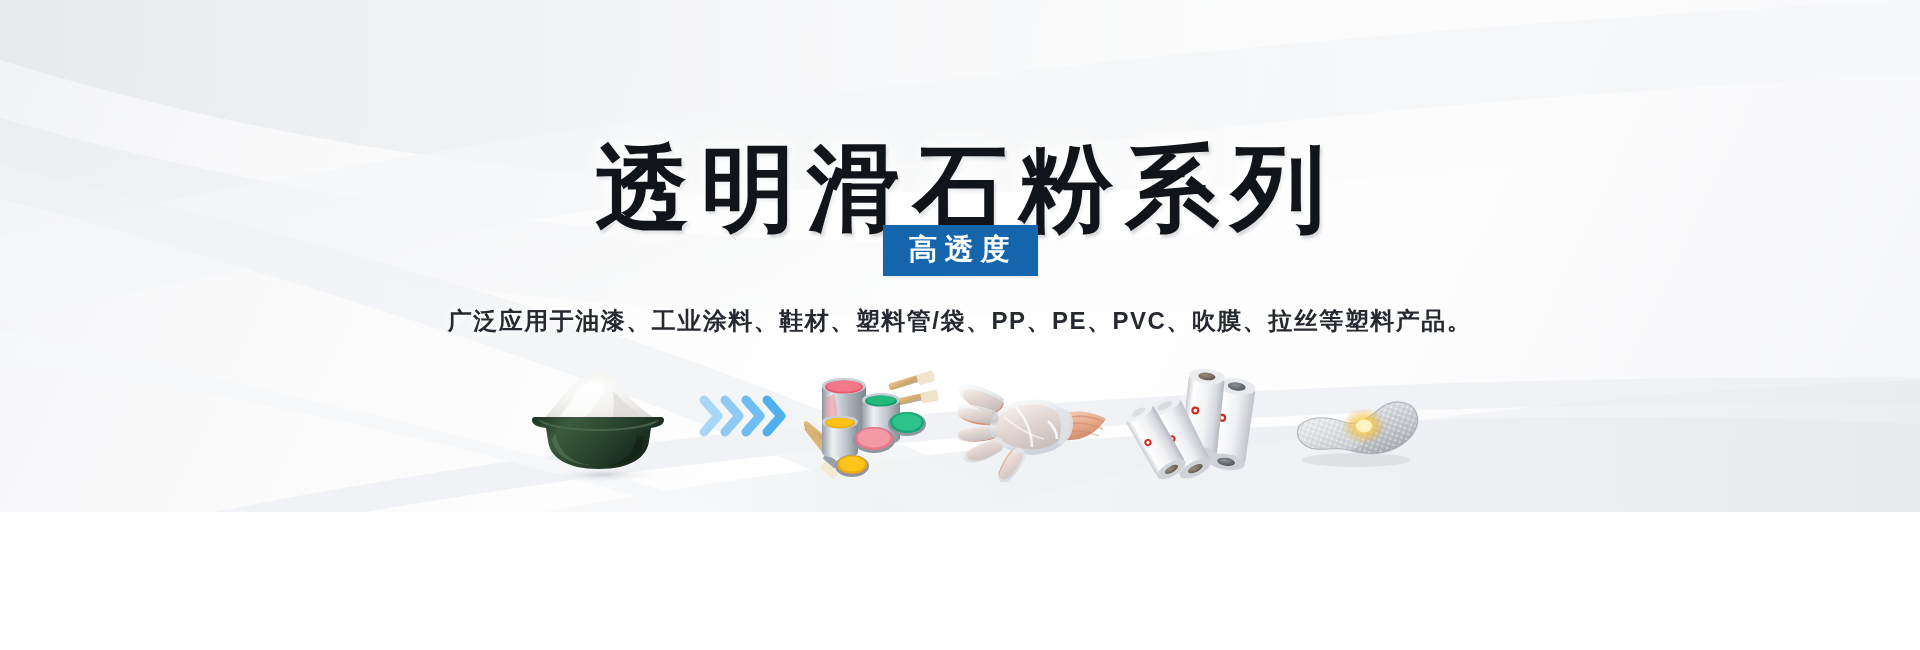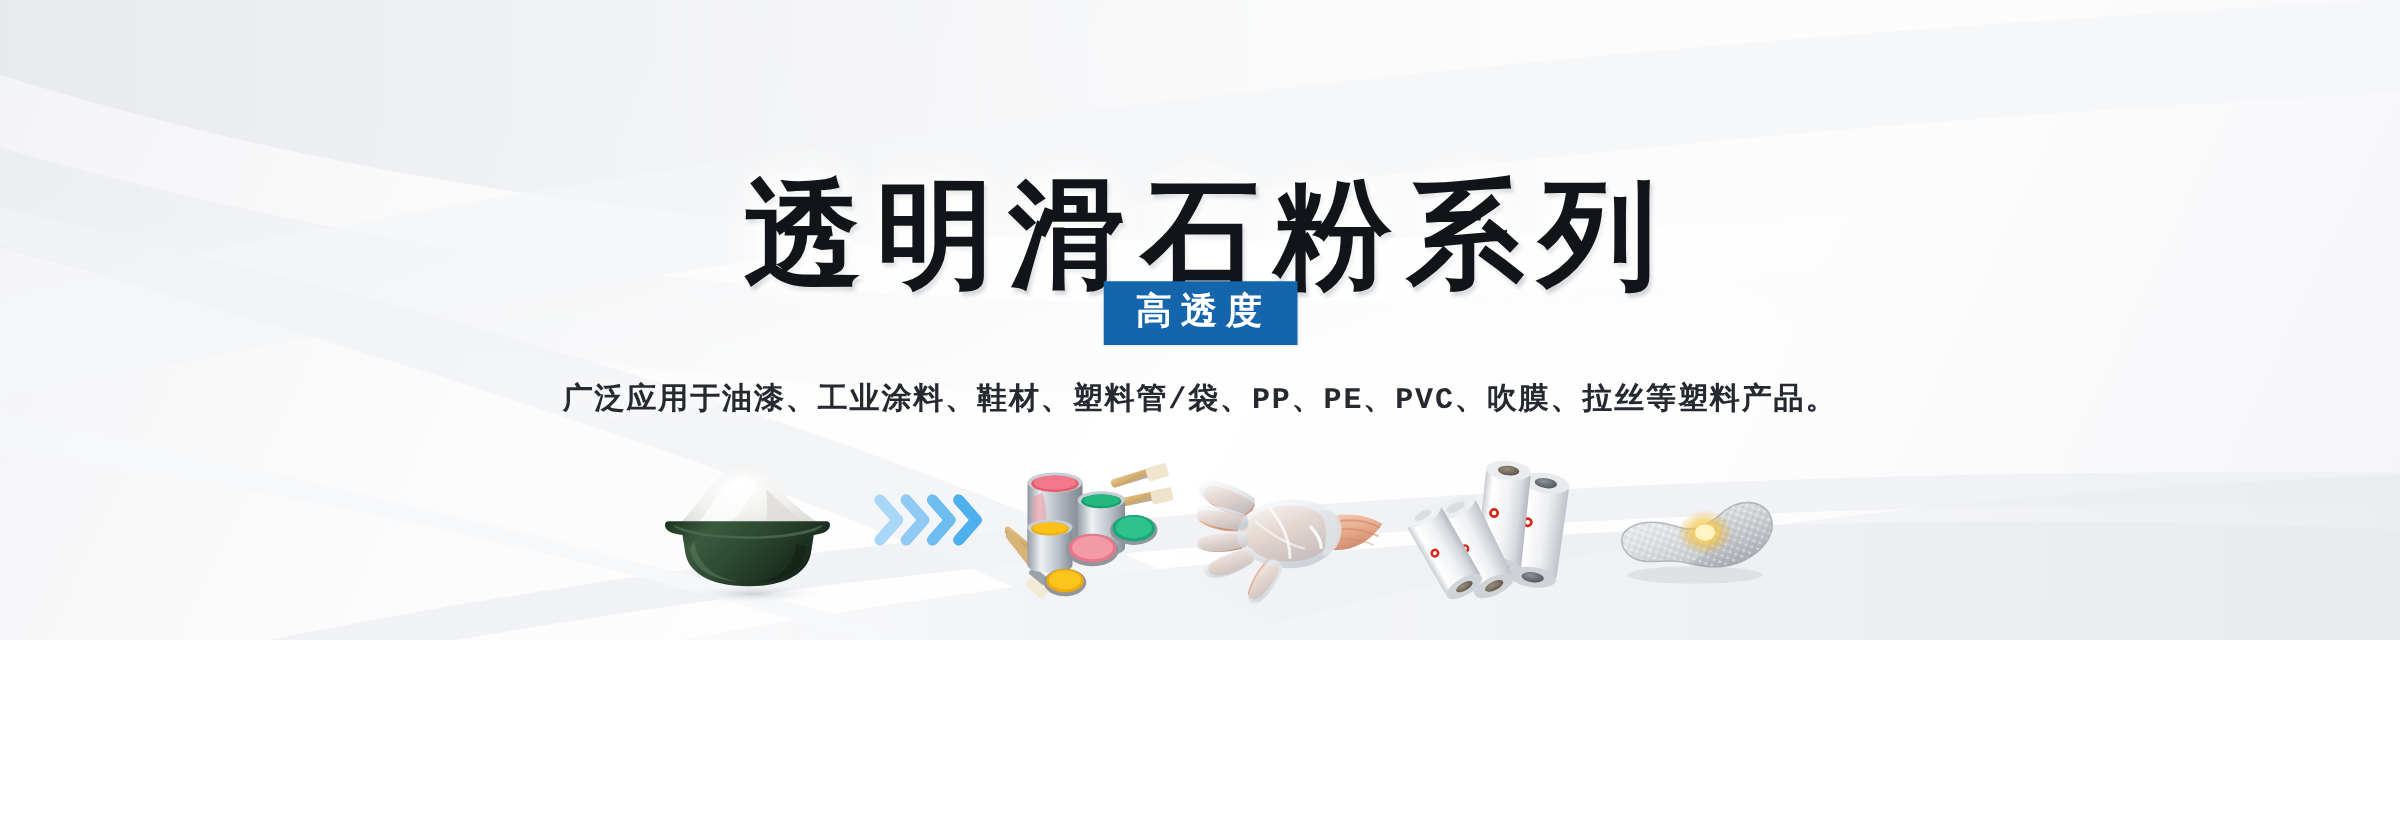--- a/index.html
+++ b/index.html
@@ -52,21 +52,21 @@
     padding:10px 21px 12px 26px;
     box-shadow:0 1px 3px rgba(0,0,0,.12);
     white-space:nowrap;
   }
 
   
   .subtitle{
     position:absolute;top:305px;left:0;right:0;text-align:center;z-index:6;
   }
   .subtitle span{
-    font-family:Liberation Mono, monospace;
+    font-family:Liberation Sans, sans-serif;
     font-size:24px;line-height:32px;font-weight:600;
     color:#262a30;letter-spacing:1.5px;
     text-shadow:0 0 10px #fff,0 0 20px #fff;
     white-space:nowrap;
   }
 
   
   .strip{
     position:absolute;left:0;right:0;top:352px;height:130px;
     display:flex;justify-content:center;align-items:flex-end;

